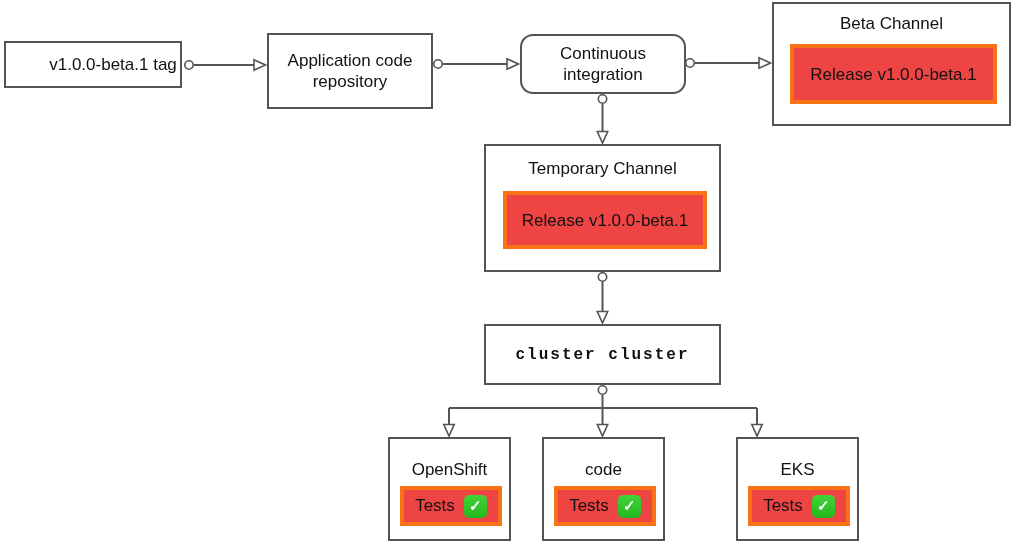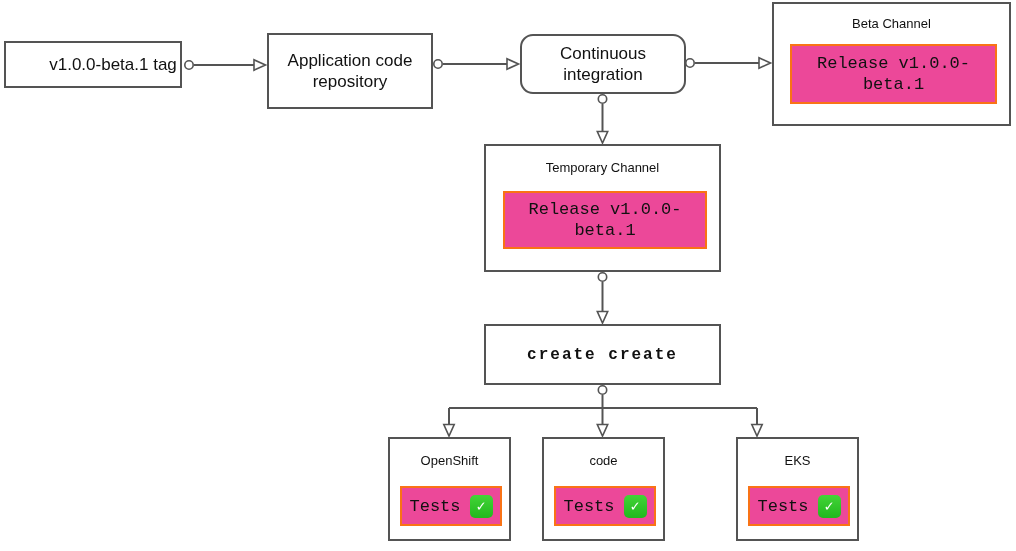--- a/index.html
+++ b/index.html
@@ -36,49 +36,48 @@
   
   #node-tag   { left: 4px;   top: 41px; width: 178px; height: 47px; padding-left: 40px; }
   #node-repo  { left: 267px; top: 33px; width: 166px; height: 76px; }
   #node-ci    { left: 520px; top: 34px; width: 166px; height: 60px; border-radius: 13px; }
   
   #node-beta  { left: 772px; top: 2px;  width: 239px; height: 124px; }
   #node-beta .container-title { padding-top: 9px; }
   #node-beta .inner-box { left: 16px; top: 40px; width: 207px; height: 60px; }
   
   #node-temp  { left: 484px; top: 144px; width: 237px; height: 128px; }
-  #node-temp .container-title { padding-top: 4px; margin-top: 7px; }
+  #node-temp .container-title { padding-top: 12px; }
   #node-temp .inner-box { left: 17px; top: 45px; width: 204px; height: 58px; }
   .container-title {
-    font-size: 13px;
+    font-size: 17px;
     line-height: 21px;
     text-align: center;
   }
   .inner-box {
     position: absolute;
     box-sizing: border-box;
-    border: 2px solid #f97316;
-    background: #ec4899;
-    font-family: Liberation Mono, monospace;
+    border: 4px solid #f97316;
+    background: #ef4444;
   }
   
   #node-cluster-create { left: 484px; top: 324px; width: 237px; height: 61px; }
   #node-cluster-create .mono-label {
     font-family: "Liberation Mono", monospace;
     font-weight: bold;
     font-size: 16px;
     letter-spacing: 2px;
     white-space: nowrap;
   }
   
   .cluster-box { width: 123px; height: 104px; top: 437px; }
   #node-openshift { left: 388px; }
   #node-kurl      { left: 542px; }
   #node-eks       { left: 695px; margin-left: 41px; }
-  .cluster-box .container-title { padding-top: 11px; }
+  .cluster-box .container-title { padding-top: 20px; }
   .tests-box {
     left: 10px; top: 47px; width: 102px; height: 40px;
     display: flex;
     align-items: center;
     justify-content: center;
     gap: 9px;
   }
   .tests-label { font-size: 17px; }
   .check-icon {
     display: inline-flex;
@@ -156,21 +155,21 @@
   </div>
 
   <div class="node" id="node-temp">
     <div class="container-title">Temporary Channel</div>
     <div class="inner-box flex-center">
       <span class="label">Release v1.0.0-beta.1</span>
     </div>
   </div>
 
   <div class="node flex-center" id="node-cluster-create">
-    <span class="mono-label">create create</span>
+    <span class="mono-label">cluster cluster</span>
   </div>
 
   <div class="node cluster-box" id="node-openshift">
     <div class="container-title">OpenShift</div>
     <div class="inner-box tests-box">
       <span class="tests-label">Tests</span>
       <span class="check-icon">✓</span>
     </div>
   </div>
 

